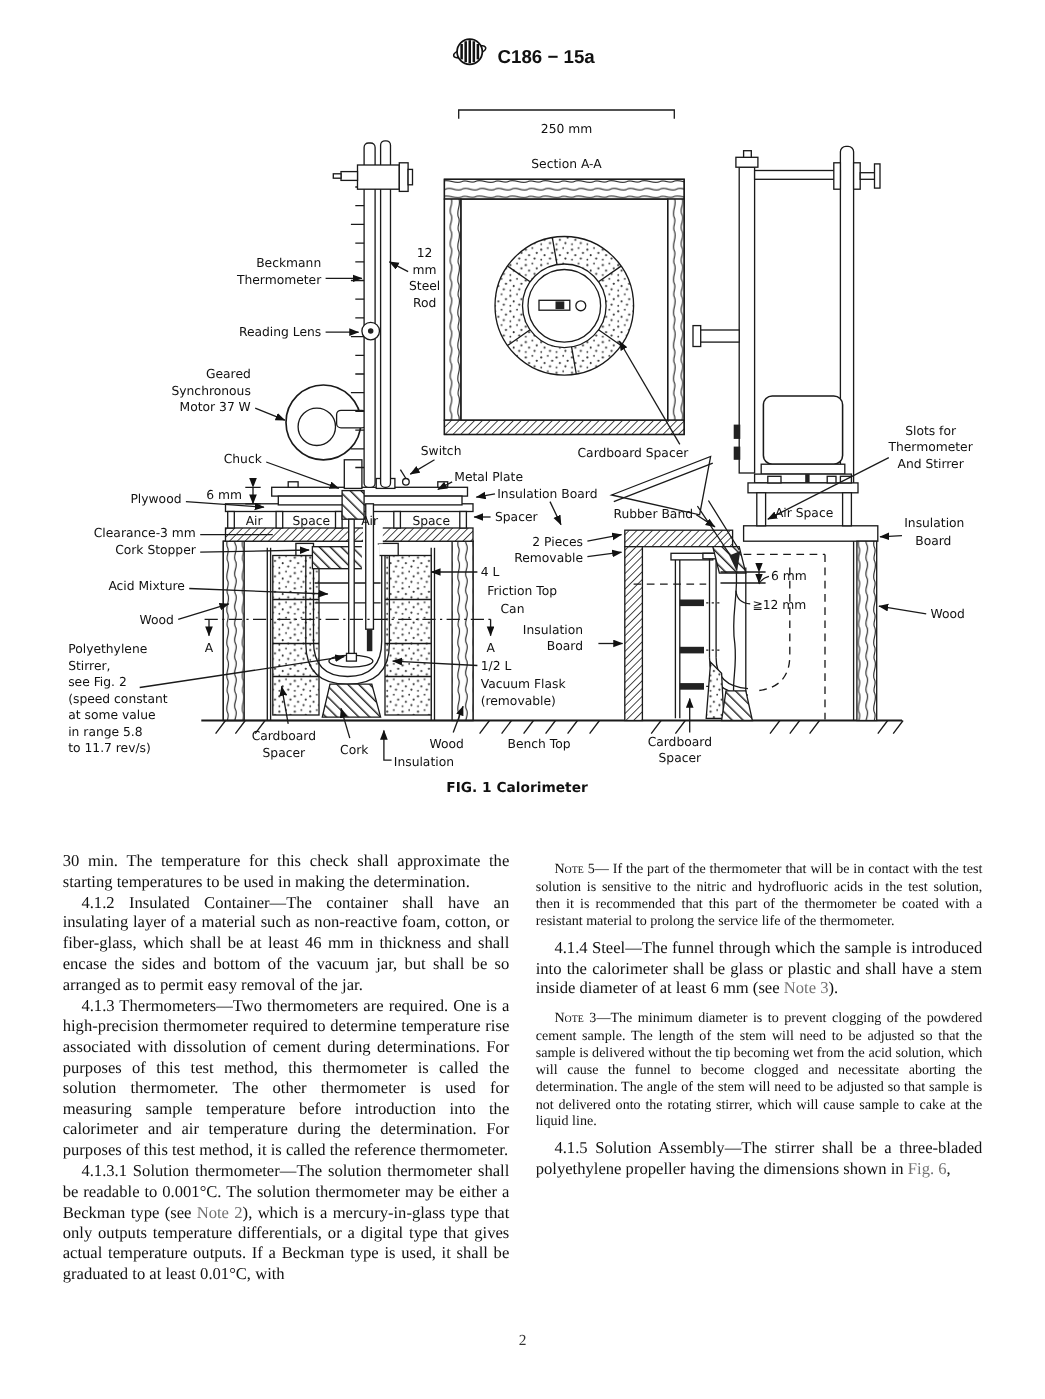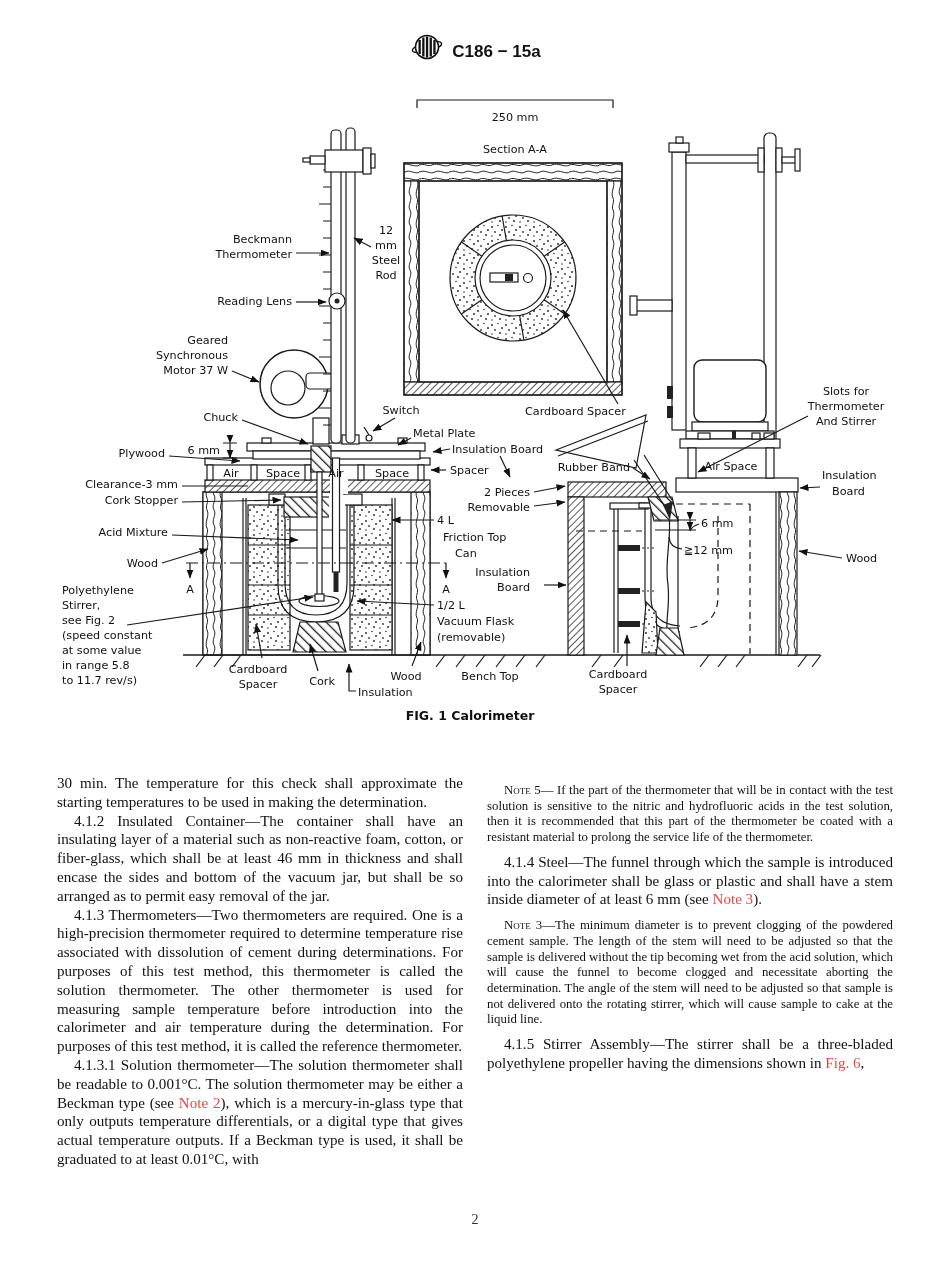--- a/index.html
+++ b/index.html
@@ -11,21 +11,21 @@
   .figwrap{position:absolute;top:88px;left:0;width:930px;height:645px}
   svg text{font:11.2px "DejaVu Sans",sans-serif;fill:#111}
   svg text.cap{font:bold 12.5px "DejaVu Sans",sans-serif}
   .col{position:absolute;top:774px;width:406px;text-align:justify;
        font-size:15.1px;line-height:18.8px}
   .col-left{left:57px}.col-right{left:487px}
   .col p{margin:0;padding:0}
   p.indent{text-indent:17px}
   p.note{font-size:12.8px;line-height:15.7px;margin:9px 0 7px;text-indent:17px}
   .i{}
-  .link{color:#ef4444}
+  .link{color:#737373}
   .sc{font-variant:small-caps}
   .footer{position:absolute;top:1212px;left:0;width:100%;text-align:center;
           font-size:14px;color:#333}
 </style>
 </head>
 <body>
 
 <div class="header">
   <svg width="36" height="30" viewBox="0 0 36 30">
     <ellipse cx="18" cy="15" rx="15" ry="4.5" fill="none" stroke="#111" stroke-width="1.4" transform="rotate(-14 18 15)"></ellipse>
@@ -349,16 +349,16 @@
 <div class="col col-left">
     <p class="body"><span>30 min. The temperature for this check shall approximate the starting temperatures to be used in making the determination.</span></p>
     <p class="indent"><span>4.1.2 </span><span class="i">Insulated Container</span><span>—The container shall have an insulating layer of a material such as non-reactive foam, cotton, or fiber-glass, which shall be at least 46 mm in thickness and shall encase the sides and bottom of the vacuum jar, but shall be so arranged as to permit easy removal of the jar.</span></p>
     <p class="indent"><span>4.1.3 </span><span class="i">Thermometers</span><span>—Two thermometers are required. One is a high-precision thermometer required to determine temperature rise associated with dissolution of cement during determinations. For purposes of this test method, this thermometer is called the </span><span class="i">solution thermometer</span><span>. The other thermometer is used for measuring sample temperature before introduction into the calorimeter and air temperature during the determination. For purposes of this test method, it is called the </span><span class="i">reference thermometer</span><span>.</span></p>
     <p class="indent"><span>4.1.3.1 </span><span class="i">Solution thermometer</span><span>—The solution thermometer shall be readable to 0.001°C. The solution thermometer may be either a Beckman type (see </span><span class="link">Note 2</span><span>), which is a mercury-in-glass type that only outputs temperature differentials, or a digital type that gives actual temperature outputs. If a Beckman type is used, it shall be graduated to at least 0.01°C, with</span></p>
   </div>
 <div class="col col-right">
     <p class="note"><span class="sc">Note</span><span> 5— If the part of the thermometer that will be in contact with the test solution is sensitive to the nitric and hydrofluoric acids in the test solution, then it is recommended that this part of the thermometer be coated with a resistant material to prolong the service life of the thermometer.</span></p>
     <p class="indent"><span>4.1.4 </span><span class="i">Steel</span><span>—The funnel through which the sample is introduced into the calorimeter shall be glass or plastic and shall have a stem inside diameter of at least 6 mm (see </span><span class="link">Note 3</span><span>).</span></p>
     <p class="note"><span class="sc">Note</span><span> 3—The minimum diameter is to prevent clogging of the powdered cement sample. The length of the stem will need to be adjusted so that the sample is delivered without the tip becoming wet from the acid solution, which will cause the funnel to become clogged and necessitate aborting the determination. The angle of the stem will need to be adjusted so that sample is not delivered onto the rotating stirrer, which will cause sample to cake at the liquid line.</span></p>
-    <p class="indent"><span>4.1.5 </span><span class="i">Stirrer Assembly</span><span>—The stirrer shall be a three-bladed polyethylene propeller having the dimensions shown in </span><span class="link">Fig. 6</span><span>,</span></p>
+    <p class="indent"><span>4.1.5 </span><span class="i">Solution Assembly</span><span>—The stirrer shall be a three-bladed polyethylene propeller having the dimensions shown in </span><span class="link">Fig. 6</span><span>,</span></p>
   </div>
 
 <div class="footer">2</div>
 
 </body></html>

